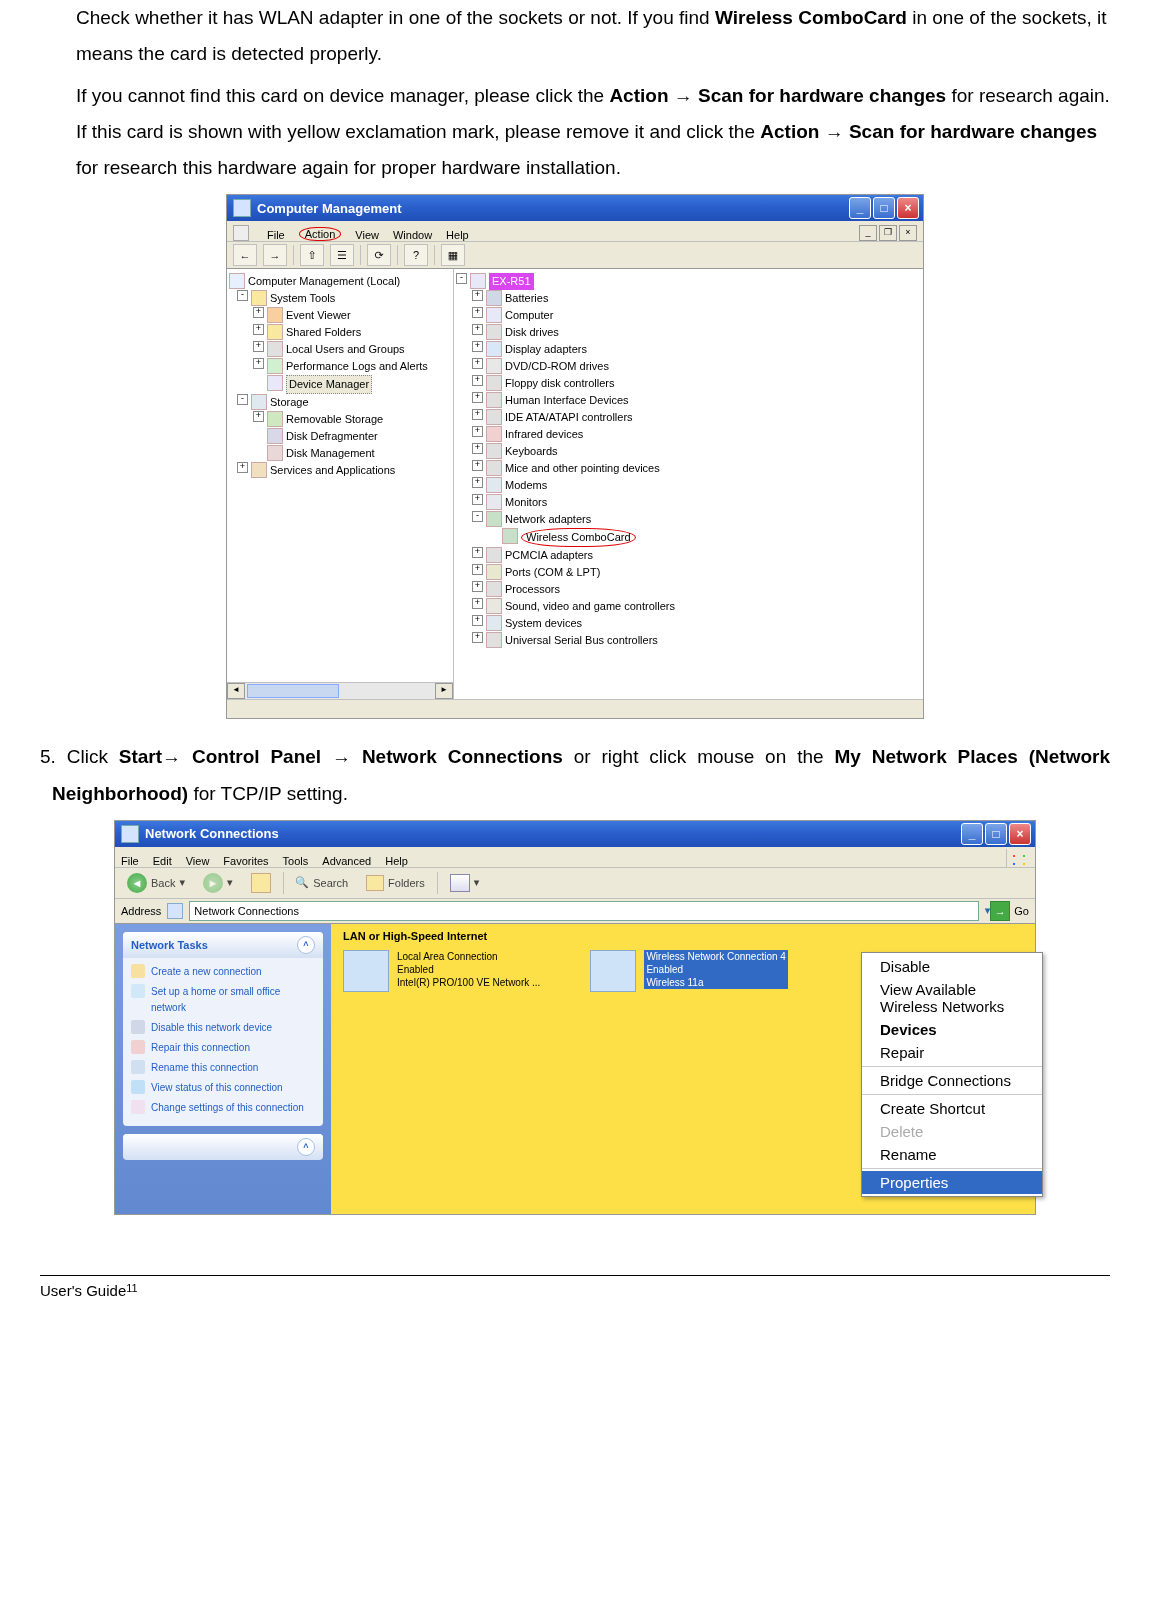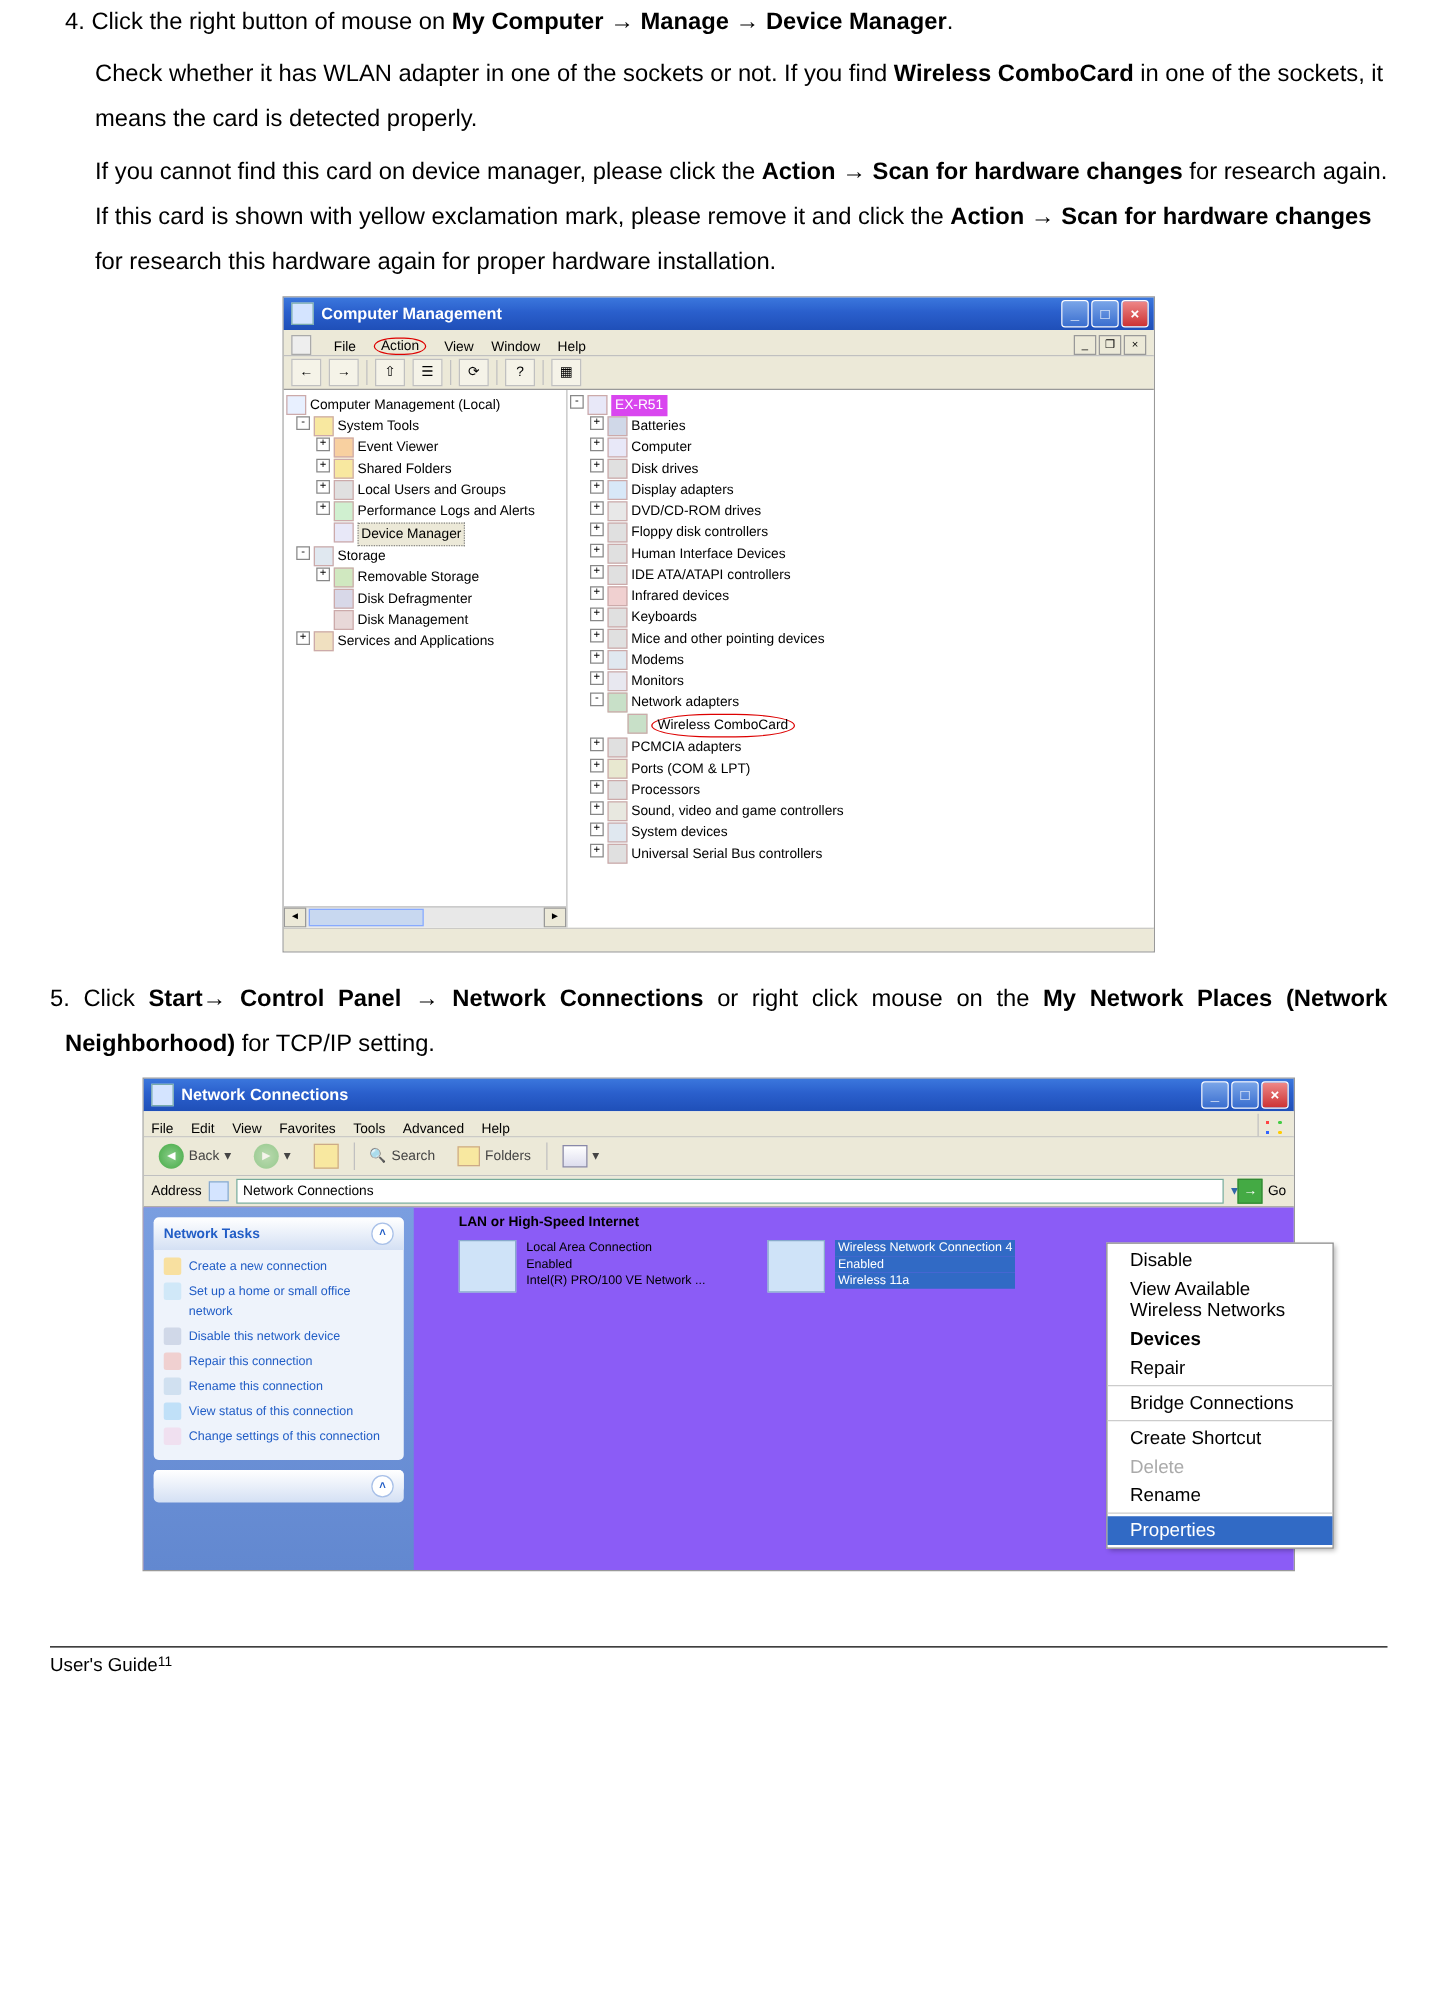--- a/index.html
+++ b/index.html
@@ -153,21 +153,21 @@
     border-bottom: 1px solid #999;
   }
   .addrbar input {
     flex: 1; height: 18px; border: 1px solid #7a9; margin: 0 6px; padding: 0 4px; font-size: 11px;
   }
   .gobtn {
     width: 18px; height: 18px; background: #4a4; border: 1px solid #383; color: #fff;
     display: flex; align-items: center; justify-content: center; font-size: 11px; margin-right: 4px;
   }
   .ss2-body {
-    display: flex; height: 290px; background: #8b5cf6; gap: 24px;
+    display: flex; height: 290px; background: #fde047;
   }
   .sidepanel {
     width: 200px; background: linear-gradient(#7a9ee0,#6288d0); padding: 8px;
   }
   .panelbox {
     background: #eef3fb; border-radius: 4px; margin-bottom: 8px;
   }
   .panelhead {
     background: linear-gradient(#fff,#d4e0f4); color: #215dc6; font-weight: bold;
     padding: 4px 8px; font-size: 11px; border-radius: 4px 4px 0 0;
@@ -215,23 +215,20 @@
     font-size: 15px; padding: 6px 0 20px 0;
   }
   .footer .pg { font-size: 11px; }
 </style>
 </head>
 <body>
 
 <div class="page">
 
   <div class="body-text">
-    <div class="indent">
-      <span>4. Click the right button of mouse on </span><b>My Computer → Manage → Device Manager</b><span>.</span>
-    </div>
     <div class="indent2">
       <span>Check whether it has WLAN adapter in one of the sockets or not.  If you find </span><b>Wireless ComboCard</b><span> in one of the sockets, it means the card is detected properly.</span>
     </div>
     <div class="indent2">
       <span>If you cannot find this card on device manager, please click the </span><b>Action → Scan for hardware changes</b><span> for research again. If this card is shown with yellow exclamation mark, please remove it and click the </span><b>Action → Scan for hardware changes</b><span> for research this hardware again for proper hardware installation.</span>
     </div>
   </div>
 
   <div class="screenshot ss1" style="position:relative;">
     <div class="titlebar">

